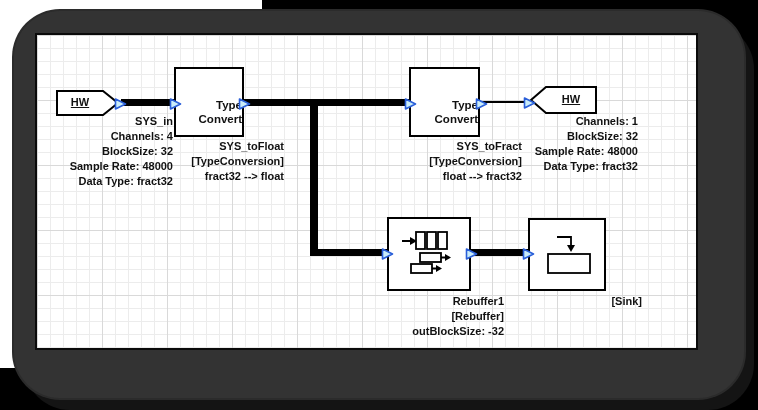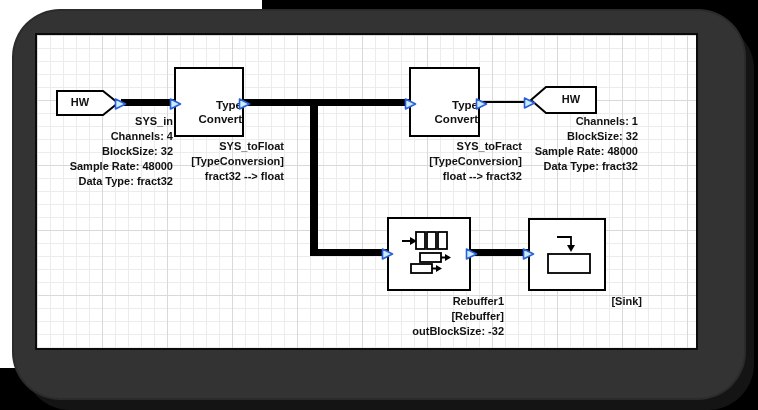--- a/index.html
+++ b/index.html
@@ -26,21 +26,21 @@
       linear-gradient(to bottom,#ececec 1px,transparent 1px);
     background-size:65px 65px,65px 65px,13px 13px,13px 13px;
     border:2px solid #0a0a0a;
     box-sizing:content-box;
   }
   .wire{position:absolute;background:#000;}
   .block{position:absolute;background:#fff;border:2px solid #000;box-sizing:border-box;}
   .hw{position:absolute;}
   .hw .hw-label{
     position:absolute;top:0;text-align:center;
-    font:bold 11px/25px "Liberation Sans",sans-serif;color:#111;
+    font:bold 11px/25px "Liberation Sans",sans-serif;color:#111;text-decoration:underline;
   }
   .tc-title{
     margin-top:29px;text-align:right;
     font:bold 11.5px/14px "Liberation Sans",sans-serif;color:#111;
   }
   .lbl{
     position:absolute;text-align:right;
     font:bold 11px/15px "Liberation Sans",sans-serif;color:#111;white-space:nowrap;
   }
   .port{position:absolute;width:13px;height:12px;}

